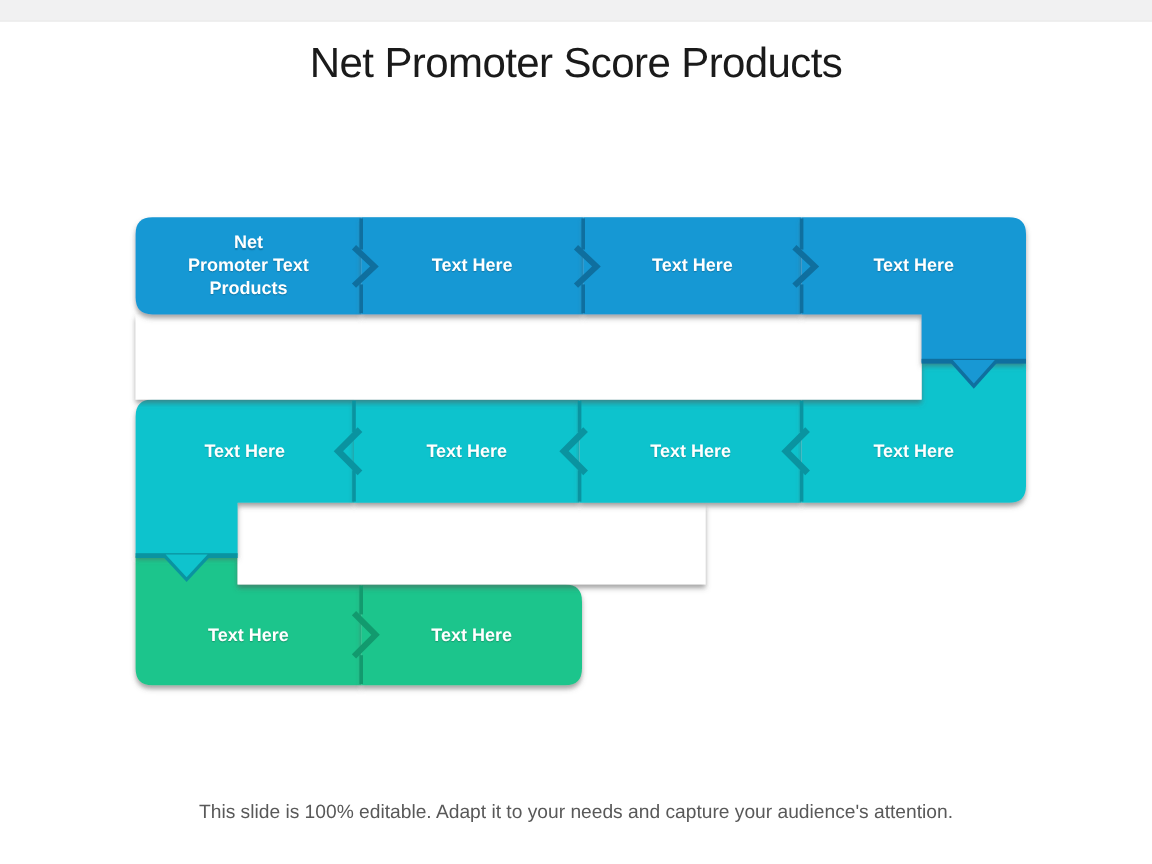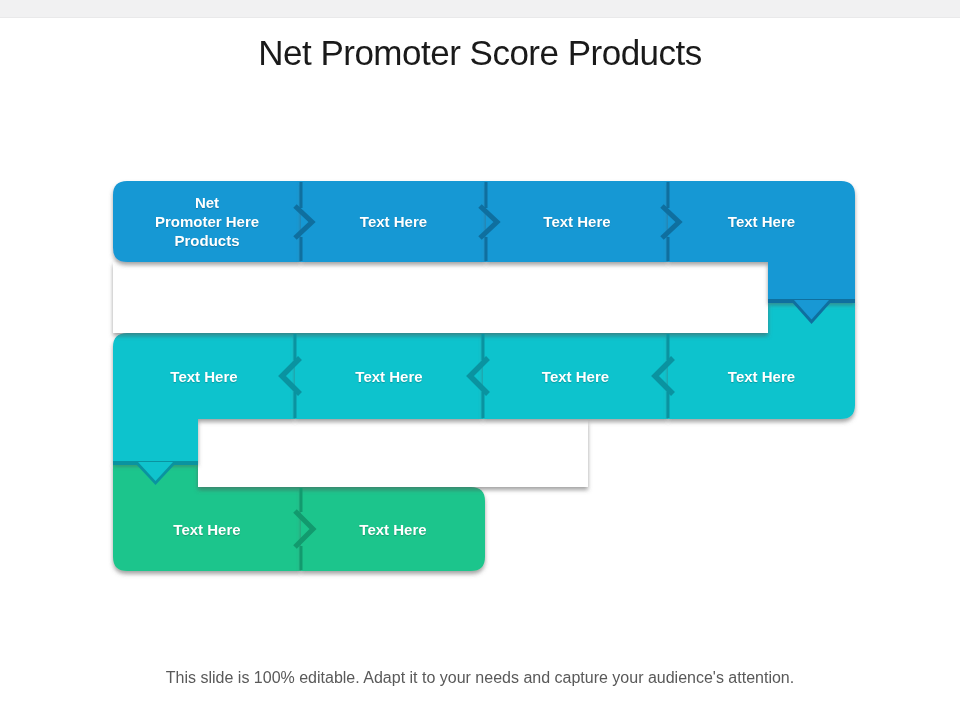--- a/index.html
+++ b/index.html
@@ -103,21 +103,21 @@
   </g>
 
   <g fill="none" stroke-width="3" stroke="#129A6E">
     <line x1="301" y1="488" x2="301" y2="512"></line>
       <line x1="301" y1="546" x2="301" y2="570"></line>
     <polyline points="295,511 313,529 295,547" stroke-width="5"></polyline>
   </g>
 </svg>
 
 <div class="node r1" style="left:113px;width:188px;">Net
-Promoter Here
+Promoter Text
 Products</div>
 <div class="node r1" style="left:301px;width:185px;">Text Here</div>
 <div class="node r1" style="left:486px;width:182px;">Text Here</div>
 <div class="node r1" style="left:668px;width:187px;">Text Here</div>
 
 <div class="node r2" style="left:113px;width:182px;">Text Here</div>
 <div class="node r2" style="left:295px;width:188px;">Text Here</div>
 <div class="node r2" style="left:483px;width:185px;">Text Here</div>
 <div class="node r2" style="left:668px;width:187px;">Text Here</div>
 

